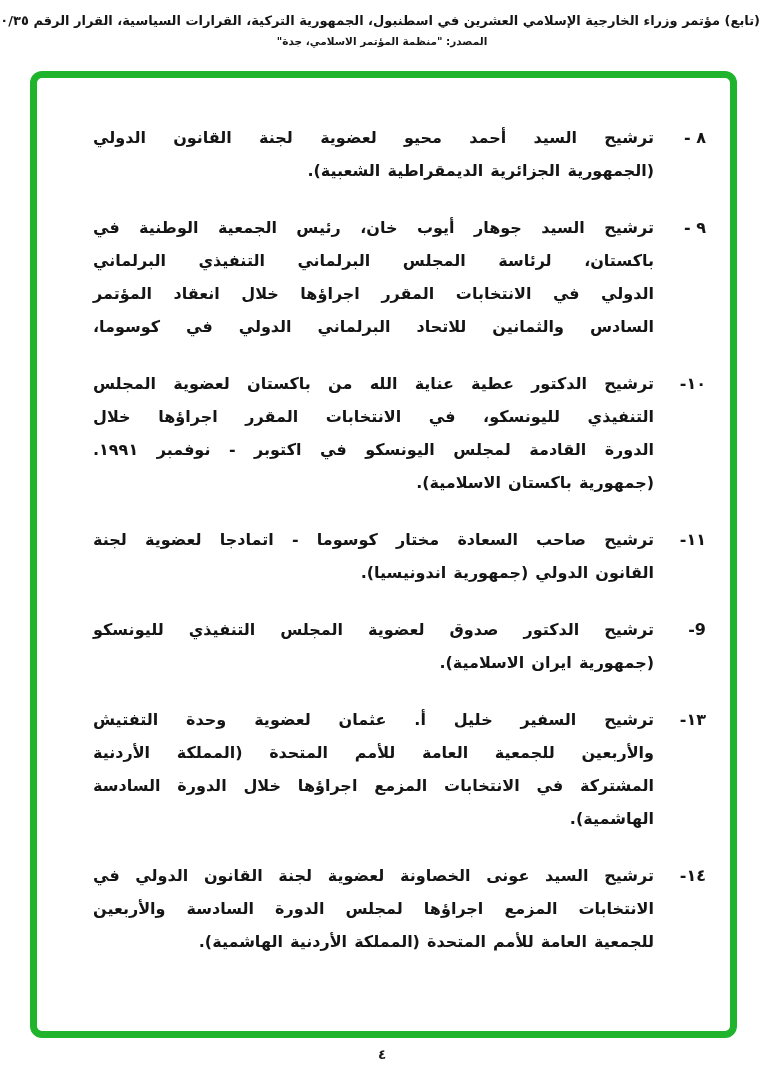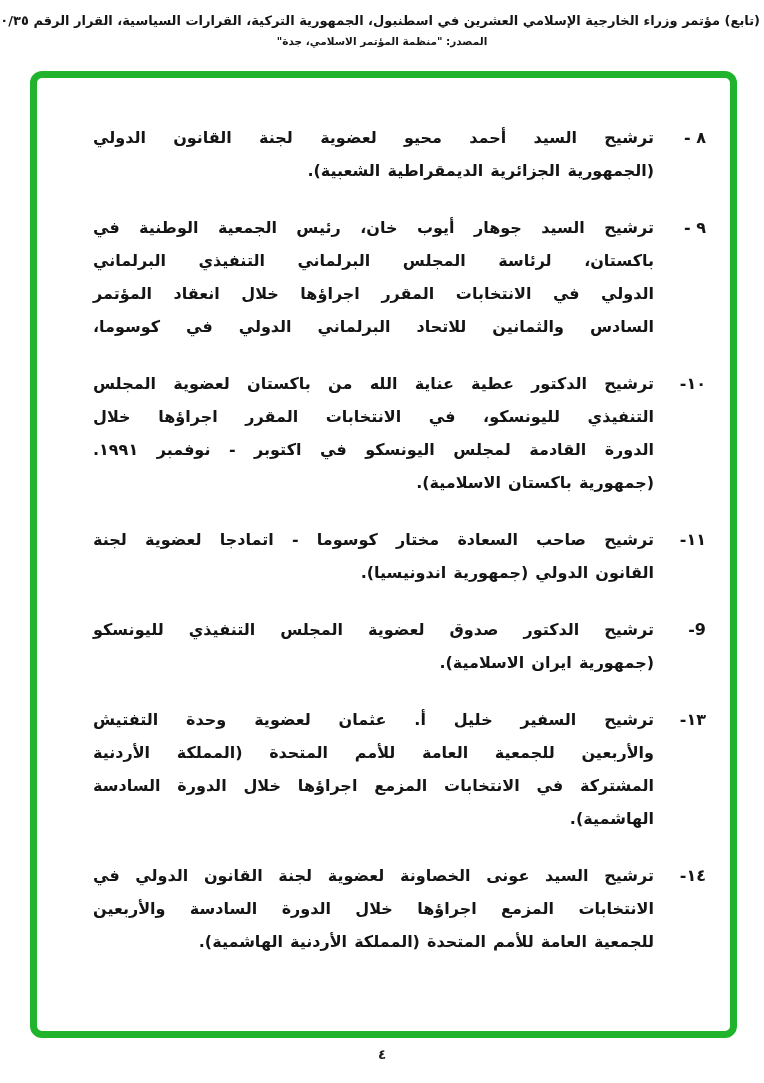--- a/index.html
+++ b/index.html
@@ -141,20 +141,20 @@
           <div class="line">ترشيح السفير خليل أ. عثمان لعضوية وحدة التفتيش</div>
           <div class="line">والأربعين للجمعية العامة للأمم المتحدة (المملكة الأردنية</div>
           <div class="line">المشتركة في الانتخابات المزمع اجراؤها خلال الدورة السادسة</div>
           <div class="line last">الهاشمية).</div>
         </div>
       </div>
       <div class="item">
         <div class="item-num">١٤-</div>
         <div class="item-text">
           <div class="line">ترشيح السيد عونى الخصاونة لعضوية لجنة القانون الدولي في</div>
-          <div class="line">الانتخابات المزمع اجراؤها خلال الدورة السادسة والأربعين</div>
+          <div class="line">الانتخابات المزمع اجراؤها لمجلس الدورة السادسة والأربعين</div>
           <div class="line last">للجمعية العامة للأمم المتحدة (المملكة الأردنية الهاشمية).</div>
         </div>
       </div>
     </div>
 </div>
 
 <div class="page-number">٤</div>
 
 </body></html>

